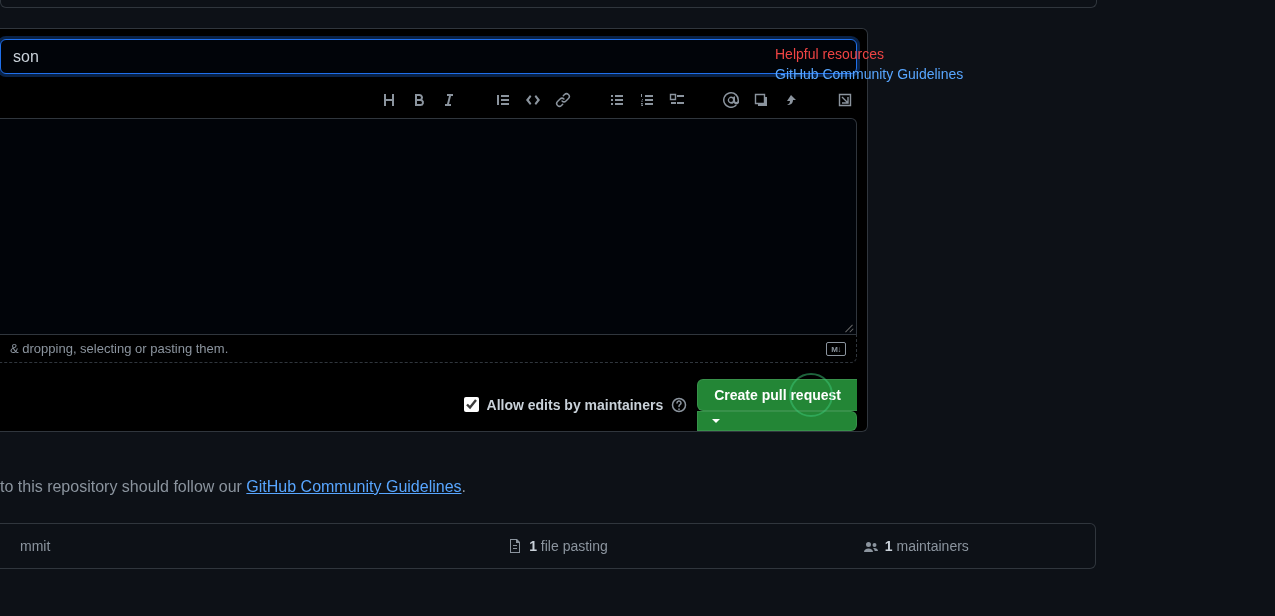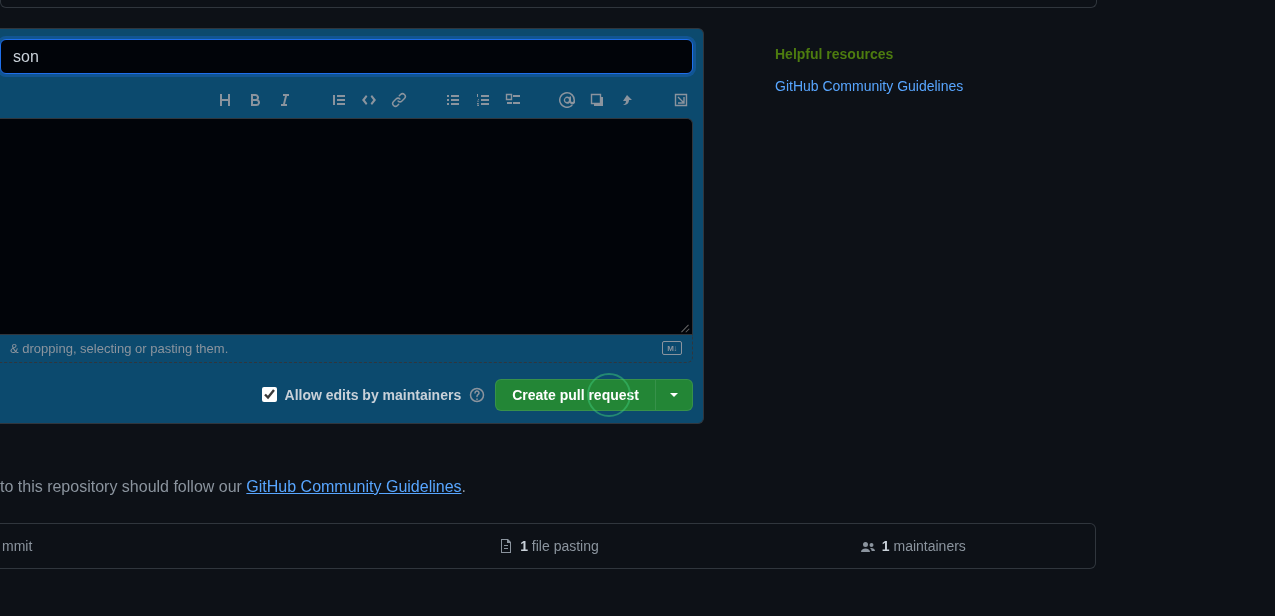--- a/index.html
+++ b/index.html
@@ -20,26 +20,25 @@
       right: 178px;
       height: 8px;
       border: 1px solid #30363d;
       border-radius: 0 0 6px 6px;
       border-top: none;
     }
     .main-area {
       position: absolute;
       left: 0;
       top: 28px;
-      width: 704px;
+      width: 868px;
       border: 1px solid #30363d;
       border-left: none;
       border-radius: 0 6px 6px 0;
-      background: #0c4a6e;
-      padding-bottom: 12px;
+      background: #000000;
     }
     .title-input {
       margin: 10px 10px 0 0;
       width: calc(100% - 10px);
       height: 35px;
       background: #010409;
       border: 1px solid #1f6feb;
       border-radius: 6px;
       box-shadow: 0 0 0 3px rgba(31,111,235,0.3);
       color: #c9d1d9;
@@ -94,21 +93,21 @@
       width: calc(100% - 10px);
       border: 1px dashed #30363d;
       border-top: none;
       border-left: none;
       border-radius: 0 0 6px 0;
       padding: 6px 10px;
       color: #8b949e;
       font-size: 13px;
       display: flex;
       justify-content: space-between;
-      align-items: flex-start;
+      align-items: flex-end;
     }
     .md-badge {
       width: 20px; height: 14px;
       border: 1px solid #8b949e;
       border-radius: 2px;
       display: flex;
       align-items: center;
       justify-content: center;
       font-size: 8px;
       font-weight: bold;
@@ -133,20 +132,21 @@
     .allow-edits input[type="checkbox"] {
       width: 15px; height: 15px;
       accent-color: #ffffff;
     }
     .help-circle {
       width: 16px; height: 16px;
       fill: none; stroke: #8b949e; stroke-width: 1.5;
     }
     .create-btn-group {
       display: flex;
+      flex-direction: column;
     }
     .create-btn {
       background: #238636;
       color: #ffffff;
       border: 1px solid rgba(240,246,252,0.1);
       border-right: none;
       border-radius: 6px 0 0 6px;
       padding: 7px 16px;
       font-size: 14px;
       font-weight: 600;
@@ -203,34 +203,34 @@
       align-items: center;
     }
     .stat-seg {
       flex: 1;
       display: flex;
       align-items: center;
       justify-content: center;
       gap: 6px;
       color: #8b949e;
     }
-    .stat-seg.first { justify-content: flex-start; padding-left: 2px; align-items: center; }
+    .stat-seg.first { justify-content: flex-start; padding-left: 20px; align-items: center; }
     .stat-seg .stat-icon { width: 16px; height: 16px; fill: #8b949e; }
     .stat-seg b { color: #c9d1d9; font-weight: 600; }
     .sidebar {
       position: absolute;
       left: 775px;
       top: 46px;
       width: 280px;
     }
     .sidebar h4 {
-      color: #4d7c0f;
-      font-size: 14px;
-      font-weight: 700;
-      margin-bottom: 16px;
+      color: #ef4444;
+      font-size: 14px;
+      font-weight: 400;
+      margin-bottom: 4px;
     }
     .sidebar a {
       color: #58a6ff;
       font-size: 14px;
       text-decoration: none;
     }
   </style>
 </head>
 <body>
 

